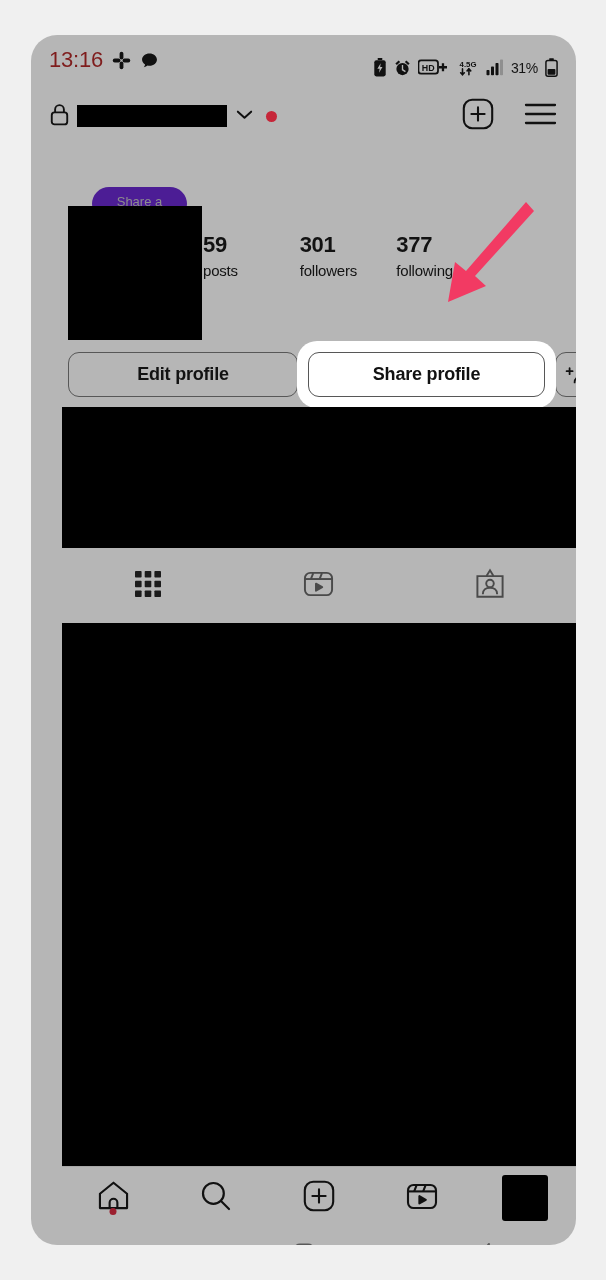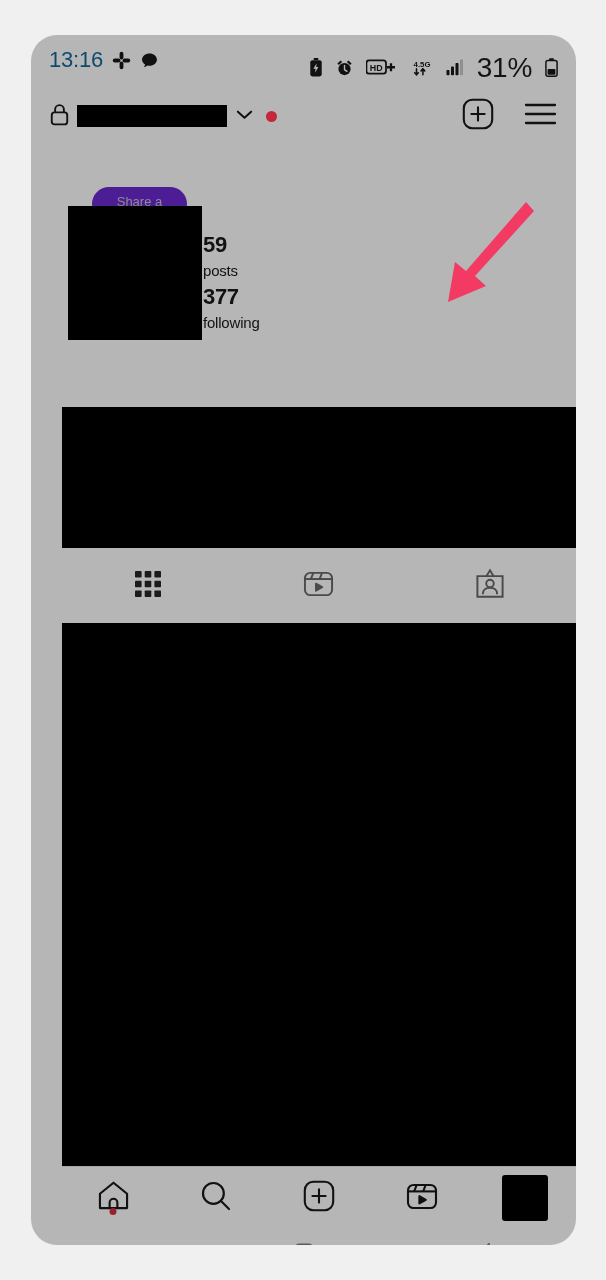--- a/index.html
+++ b/index.html
@@ -40,31 +40,31 @@
     color: #111;
   }
   #status-left {
     display: flex;
     align-items: center;
     gap: 9px;
   }
   #status-clock {
     font-size: 22px;
     letter-spacing: -0.2px;
-    color: #0c4a6e;
+    color: #7f1d1d;
   }
   #status-right {
     margin-left: auto;
     display: flex;
     align-items: center;
-    gap: 13px;
+    gap: 7px;
     margin-top: 15px;
   }
   #battery-pct {
-    font-size: 28px;
+    font-size: 14px;
     color: #141414;
     letter-spacing: -0.3px;
   }
   .si { display: block; }
 
   
   #app-header {
     position: absolute;
     left: 0; top: 50px;
     width: 100%;
@@ -124,21 +124,20 @@
     width: 134px;
     height: 134px;
     background: #000;
   }
   #stats-row {
     position: absolute;
     left: 172px;
     top: 196px;
     width: 290px;
     display: flex;
-    flex-direction: column;
   }
   .stat-cell {
     flex: 1;
     text-align: left;
     color: #121212;
   }
   .stat-value {
     font-size: 22px;
     font-weight: bold;
     line-height: 28px;
@@ -421,25 +420,43 @@
   <div id="share-note-pill">Share a</div>
 
   <div id="avatar-redaction"></div>
 
   <div id="stats-row">
     <div class="stat-cell">
       <div class="stat-value">59</div>
       <div class="stat-label">posts</div>
     </div>
     <div class="stat-cell">
+      <div class="stat-value">301</div>
+      <div class="stat-label">followers</div>
+    </div>
+    <div class="stat-cell">
       <div class="stat-value">377</div>
       <div class="stat-label">following</div>
     </div>
   </div>
 
+  <div id="action-row">
+    <button id="edit-profile-button" class="pill-button">Edit profile</button>
+    <div id="share-profile-wrapper">
+      <div id="share-profile-highlight"></div>
+      <button id="share-profile-button" class="pill-button">Share profile</button>
+    </div>
+    <button id="discover-people-button">
+      <svg width="26" height="24" viewBox="0 0 26 24" fill="none" stroke="#121212" stroke-width="1.8" stroke-linecap="round" stroke-linejoin="round">
+        <circle cx="16.4" cy="7.6" r="4.3"></circle>
+        <path d="M9.6 19.4c0-3.8 3-6.3 6.8-6.3s6.8 2.5 6.8 6.3"></path>
+        <path d="M4.6 5.2v6M1.6 8.2h6"></path>
+      </svg>
+    </button>
+  </div>
 
   <div id="bio-redaction"></div>
 
   <div id="profile-tabs">
     <div class="profile-tab">
       <span>
         <svg width="28" height="28" viewBox="0 0 28 28" fill="#1b1b1b">
           <rect x="1" y="1" width="6.6" height="6.6" rx="0.8"></rect>
           <rect x="10.7" y="1" width="6.6" height="6.6" rx="0.8"></rect>
           <rect x="20.4" y="1" width="6.6" height="6.6" rx="0.8"></rect>

